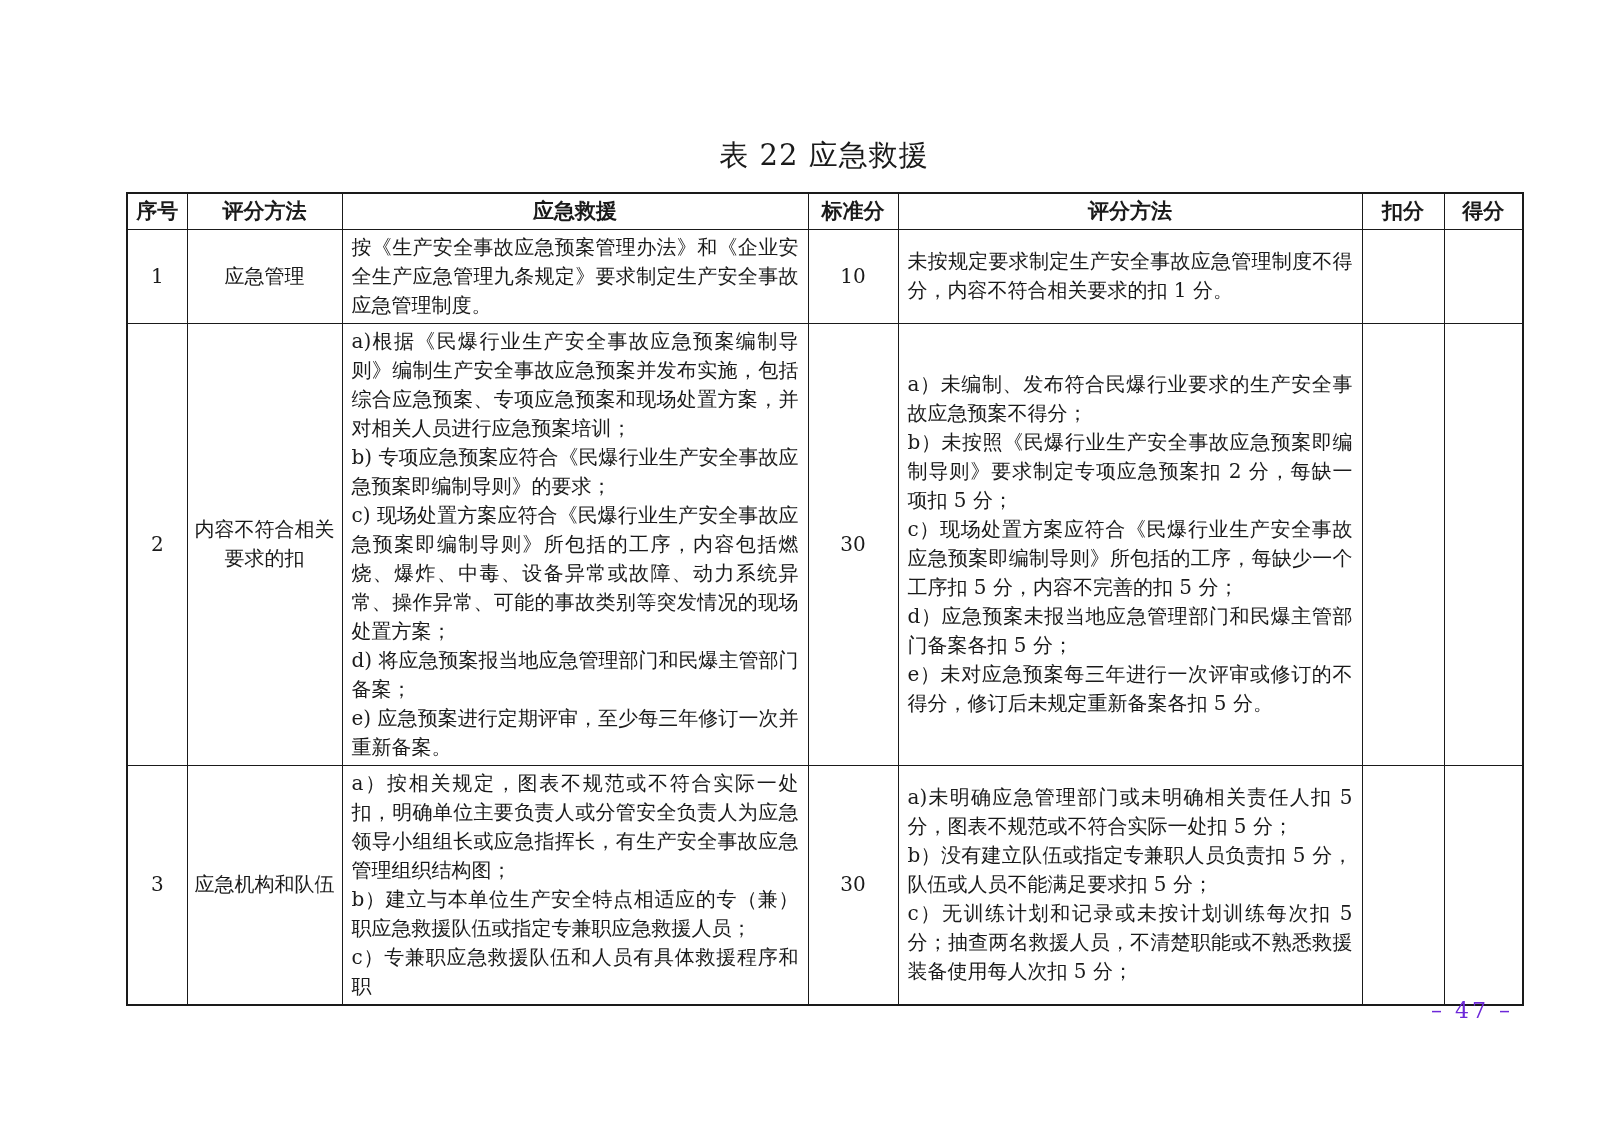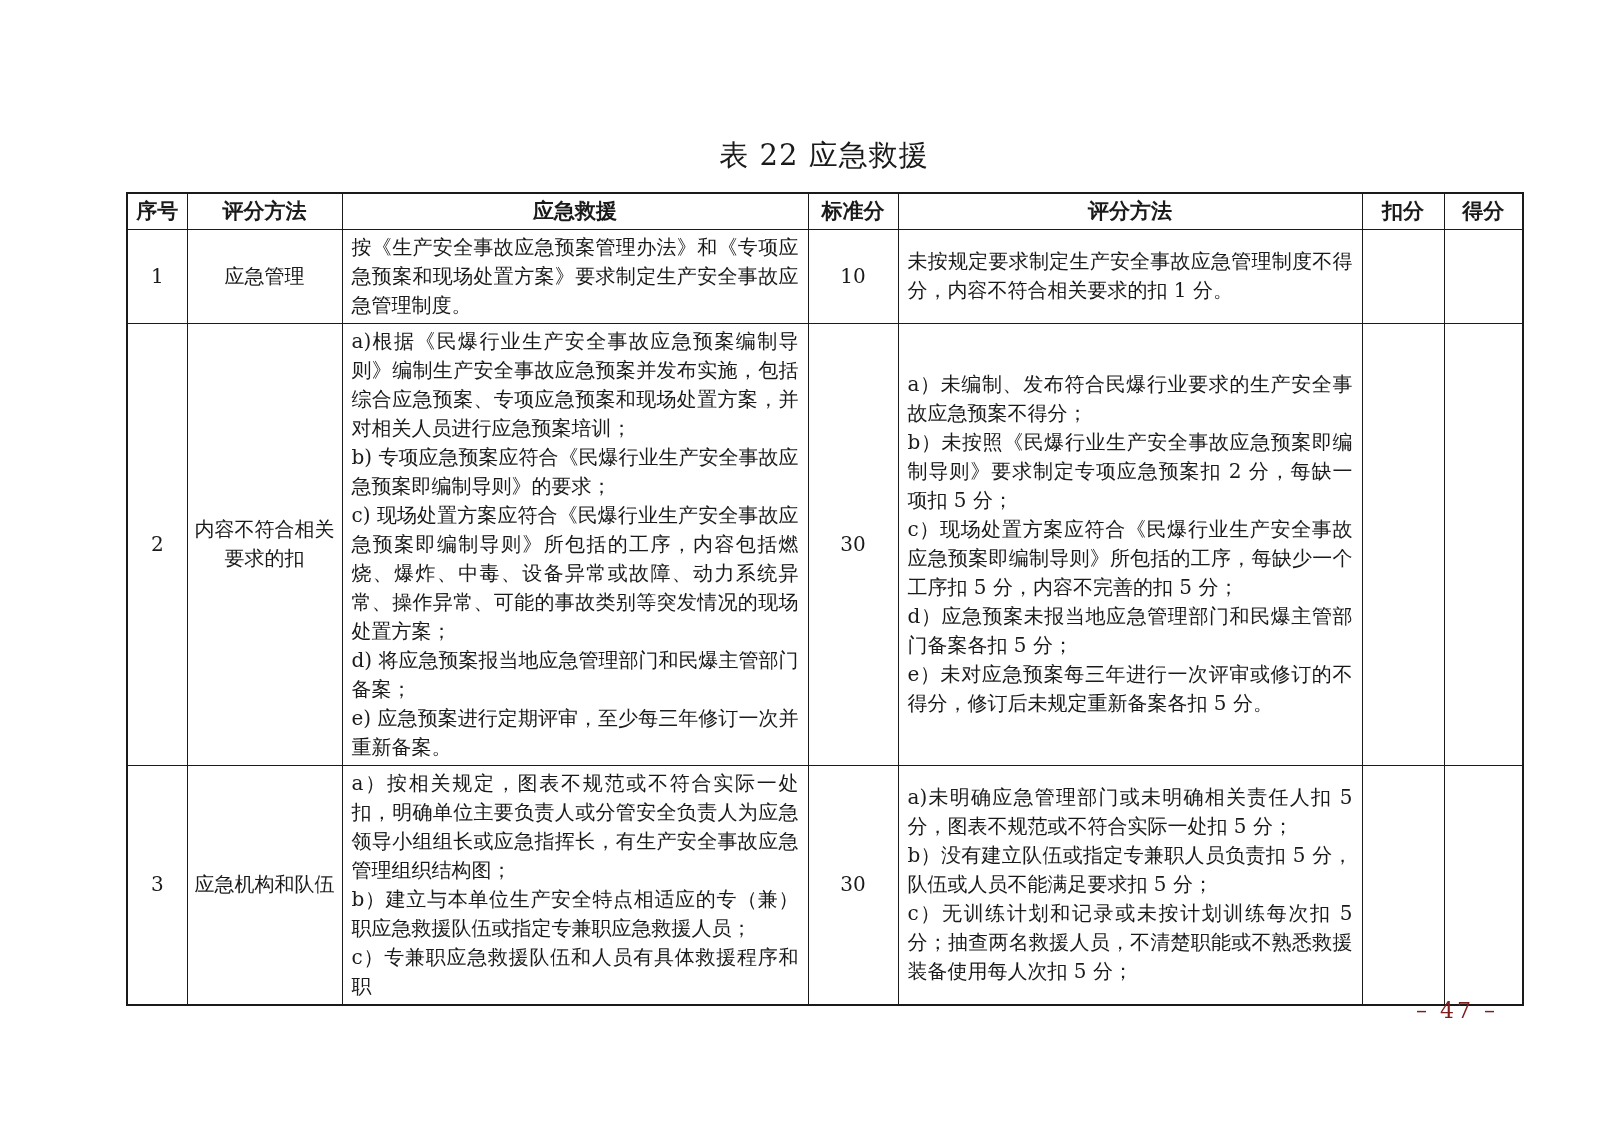--- a/index.html
+++ b/index.html
@@ -54,23 +54,23 @@
     padding: 3px 9px;
     white-space: pre-line;
   }
   tr.hdr { height: 36px; }
   tr.r1 { height: 87px; }
   tr.r2 { height: 437px; }
   tr.r3 { height: 222px; }
   .page-number {
     position: absolute;
     top: 998px;
-    right: 121px;
+    right: 106px;
     font-size: 22px;
-    color: #7f1d1d;
+    color: #6d28d9;
     letter-spacing: 3px;
   }
 </style>
 </head>
 <body>
 
 <div class="page">
 
   <h1 class="doc-title">表 22 应急救援</h1>
 
@@ -92,21 +92,21 @@
         <th>标准分</th>
         <th>评分方法</th>
         <th>扣分</th>
         <th>得分</th>
       </tr>
     </thead>
     <tbody>
       <tr class="r1">
         <td class="c-center">1</td>
         <td class="c-center">应急管理</td>
-        <td class="c-text">按《生产安全事故应急预案管理办法》和《专项应急预案和现场处置方案》要求制定生产安全事故应急管理制度。</td>
+        <td class="c-text">按《生产安全事故应急预案管理办法》和《企业安全生产应急管理九条规定》要求制定生产安全事故应急管理制度。</td>
         <td class="c-center">10</td>
         <td class="c-text">未按规定要求制定生产安全事故应急管理制度不得分，内容不符合相关要求的扣 1 分。</td>
         <td class="c-center"></td>
         <td class="c-center"></td>
       </tr>
       <tr class="r2">
         <td class="c-center">2</td>
         <td class="c-center">内容不符合相关要求的扣</td>
         <td class="c-text">a)根据《民爆行业生产安全事故应急预案编制导则》编制生产安全事故应急预案并发布实施，包括综合应急预案、专项应急预案和现场处置方案，并对相关人员进行应急预案培训；
 b) 专项应急预案应符合《民爆行业生产安全事故应急预案即编制导则》的要求；

